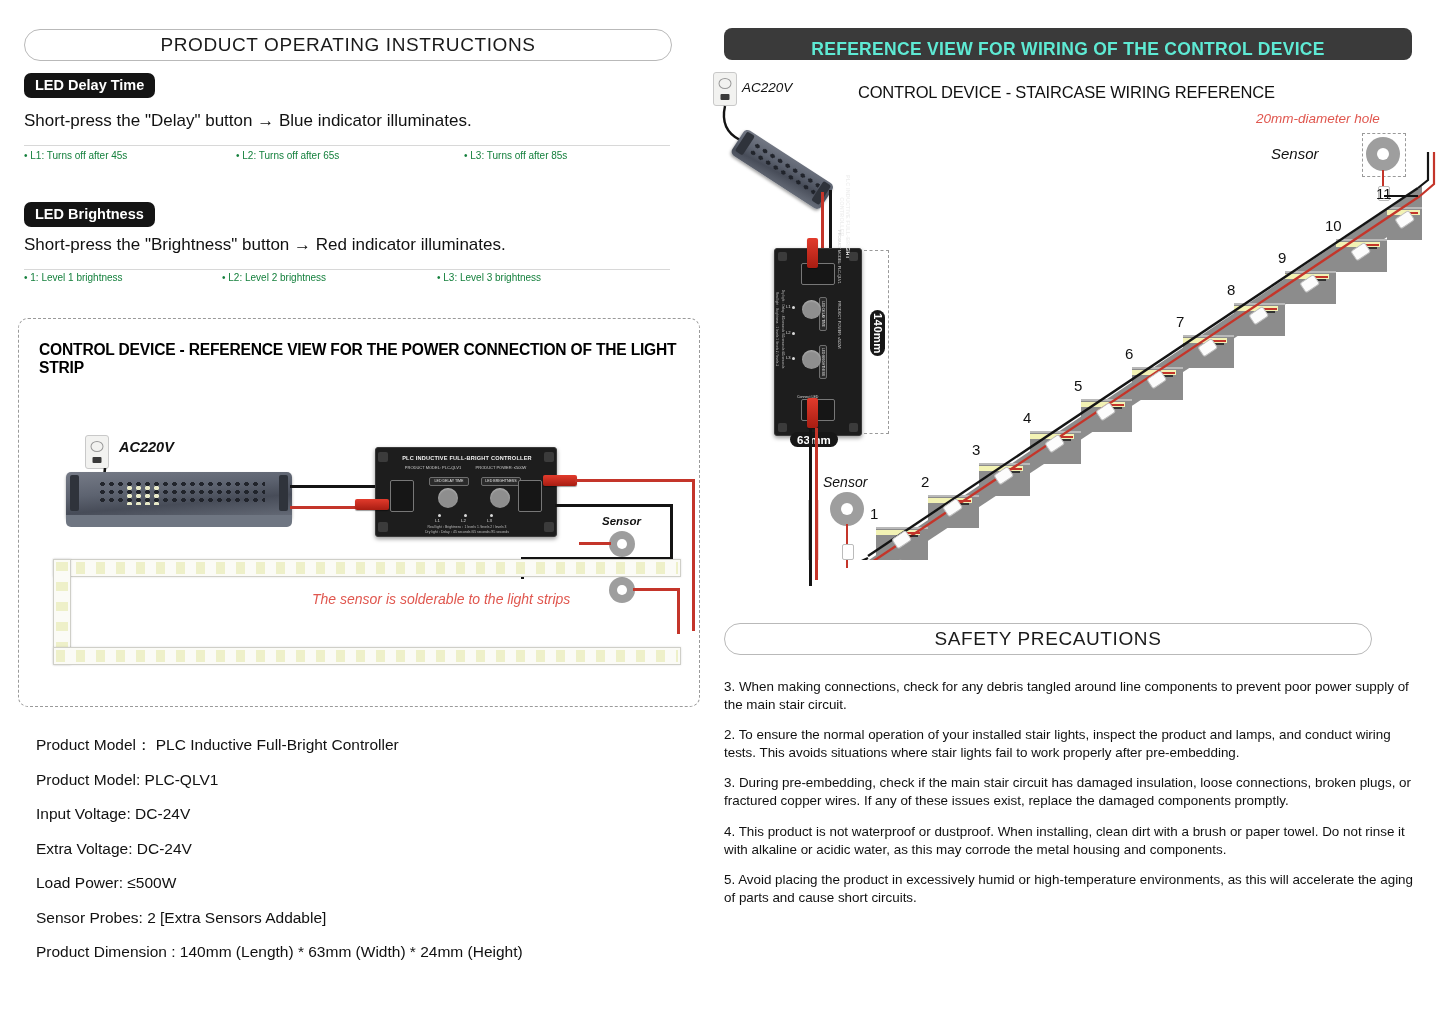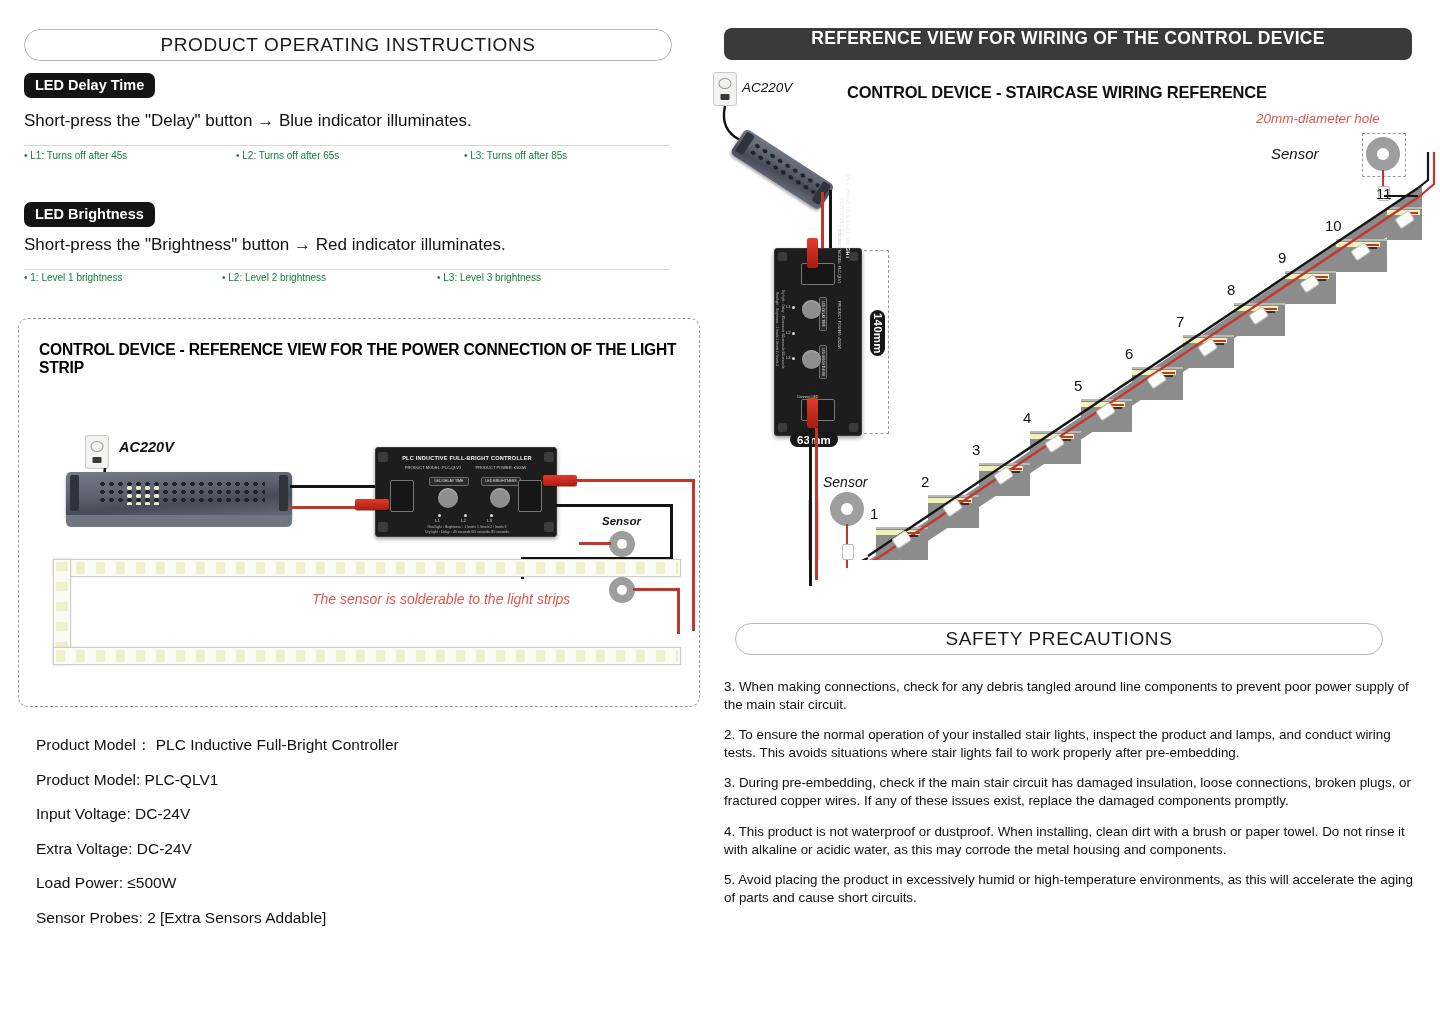--- a/index.html
+++ b/index.html
@@ -19,22 +19,22 @@
   .pill{
     border:1px solid #b9b9b9;
     border-radius:22px;
     height:30px;
     display:flex;align-items:center;justify-content:center;
     font-size:19px;letter-spacing:.6px;color:#1a1a1a;
     background:#fff;
   }
   .pill-dark{
     background:#3a3a3a;border:none;border-radius:8px;
-    height:32px;display:flex;align-items:flex-start;justify-content:center;
-    color:#ffffff;font-weight:bold;font-size:17.5px;letter-spacing:.3px;
+    height:32px;display:flex;align-items:flex-end;justify-content:center;
+    color:#5eead4;font-weight:bold;font-size:17.5px;letter-spacing:.3px;
   }
 
   
   .tag{
     display:inline-block;background:#141414;color:#fff;
     font-size:14.5px;font-weight:bold;border-radius:7px;
     padding:4px 11px 5px;
   }
   .lead{font-size:17px;color:#111;margin:0;}
   .rule{height:1px;background:#d8d8d8;margin:7px 0 6px;}
@@ -286,30 +286,31 @@
       <div class="lbl lbl-red" style="left:293px;top:272px;font-size:14px;">The sensor is solderable to the light strips</div>
     </div>
 
     <div class="specs" style="position:absolute;left:36px;top:737px;width:660px;">
       <div>Product Model：  PLC Inductive Full-Bright Controller</div>
       <div>Product Model: PLC-QLV1</div>
       <div>Input Voltage: DC-24V</div>
       <div>Extra Voltage: DC-24V</div>
       <div>Load Power: ≤500W</div>
       <div>Sensor Probes: 2 [Extra Sensors Addable]</div>
+      <div>Product Dimension : 140mm (Length) * 63mm (Width) * 24mm (Height)</div>
     </div>
   </div>
 
   <div class="col-right">
 
     <div class="pill-dark" style="position:absolute;left:6px;top:28px;width:688px;">
       <span>REFERENCE VIEW FOR WIRING OF THE CONTROL DEVICE</span>
     </div>
 
-    <div style="position:absolute;left:129px;top:83px;font-size:16.5px;font-weight:bold;letter-spacing:-.2px;">CONTROL DEVICE - STAIRCASE WIRING REFERENCE</div>
+    <div style="position:absolute;left:140px;top:83px;font-size:16.5px;font-weight:normal;letter-spacing:-.2px;">CONTROL DEVICE - STAIRCASE WIRING REFERENCE</div>
 
     <div class="outlet" style="left:-5px;top:72px;"></div>
     <div class="lbl" style="left:24px;top:80px;font-size:13.5px;">AC220V</div>
 
     <svg style="position:absolute;left:-10px;top:98px;width:90px;height:60px;overflow:visible">
       <path d="M17,8 C13,26 20,36 32,42 L44,47" stroke="#141414" stroke-width="2.4" fill="none"></path>
     </svg>
 
     <div class="driver" style="left:28px;top:128px;width:106px;height:30px;transform:rotate(33deg);transform-origin:0 0;">
       <div class="cap" style="left:3px;"></div>
@@ -484,21 +485,21 @@
     <div class="stepnum" style="left:254px;top:441px;">3</div>
     <div class="stepnum" style="left:305px;top:409px;">4</div>
     <div class="stepnum" style="left:356px;top:377px;">5</div>
     <div class="stepnum" style="left:407px;top:345px;">6</div>
     <div class="stepnum" style="left:458px;top:313px;">7</div>
     <div class="stepnum" style="left:509px;top:281px;">8</div>
     <div class="stepnum" style="left:560px;top:249px;">9</div>
     <div class="stepnum" style="left:607px;top:217px;">10</div>
     <div class="stepnum" style="left:658px;top:185px;">11</div>
 
-    <div class="pill" style="position:absolute;left:17px;top:623px;width:646px;">
+    <div class="pill" style="position:absolute;left:6px;top:623px;width:646px;">
       <span>SAFETY PRECAUTIONS</span>
     </div>
     <div class="safety" style="position:absolute;left:6px;top:678px;width:690px;">
       <p>3. When making connections, check for any debris tangled around line components to prevent poor power supply of the main stair circuit.</p>
       <p>2. To ensure the normal operation of your installed stair lights, inspect the product and lamps, and conduct wiring tests. This avoids situations where stair lights fail to work properly after pre-embedding.</p>
       <p>3. During pre-embedding, check if the main stair circuit has damaged insulation, loose connections, broken plugs, or fractured copper wires. If any of these issues exist, replace the damaged components promptly.</p>
       <p>4. This product is not waterproof or dustproof. When installing, clean dirt with a brush or paper towel. Do not rinse it with alkaline or acidic water, as this may corrode the metal housing and components.</p>
       <p>5. Avoid placing the product in excessively humid or high-temperature environments, as this will accelerate the aging of parts and cause short circuits.</p>
     </div>
   </div>

